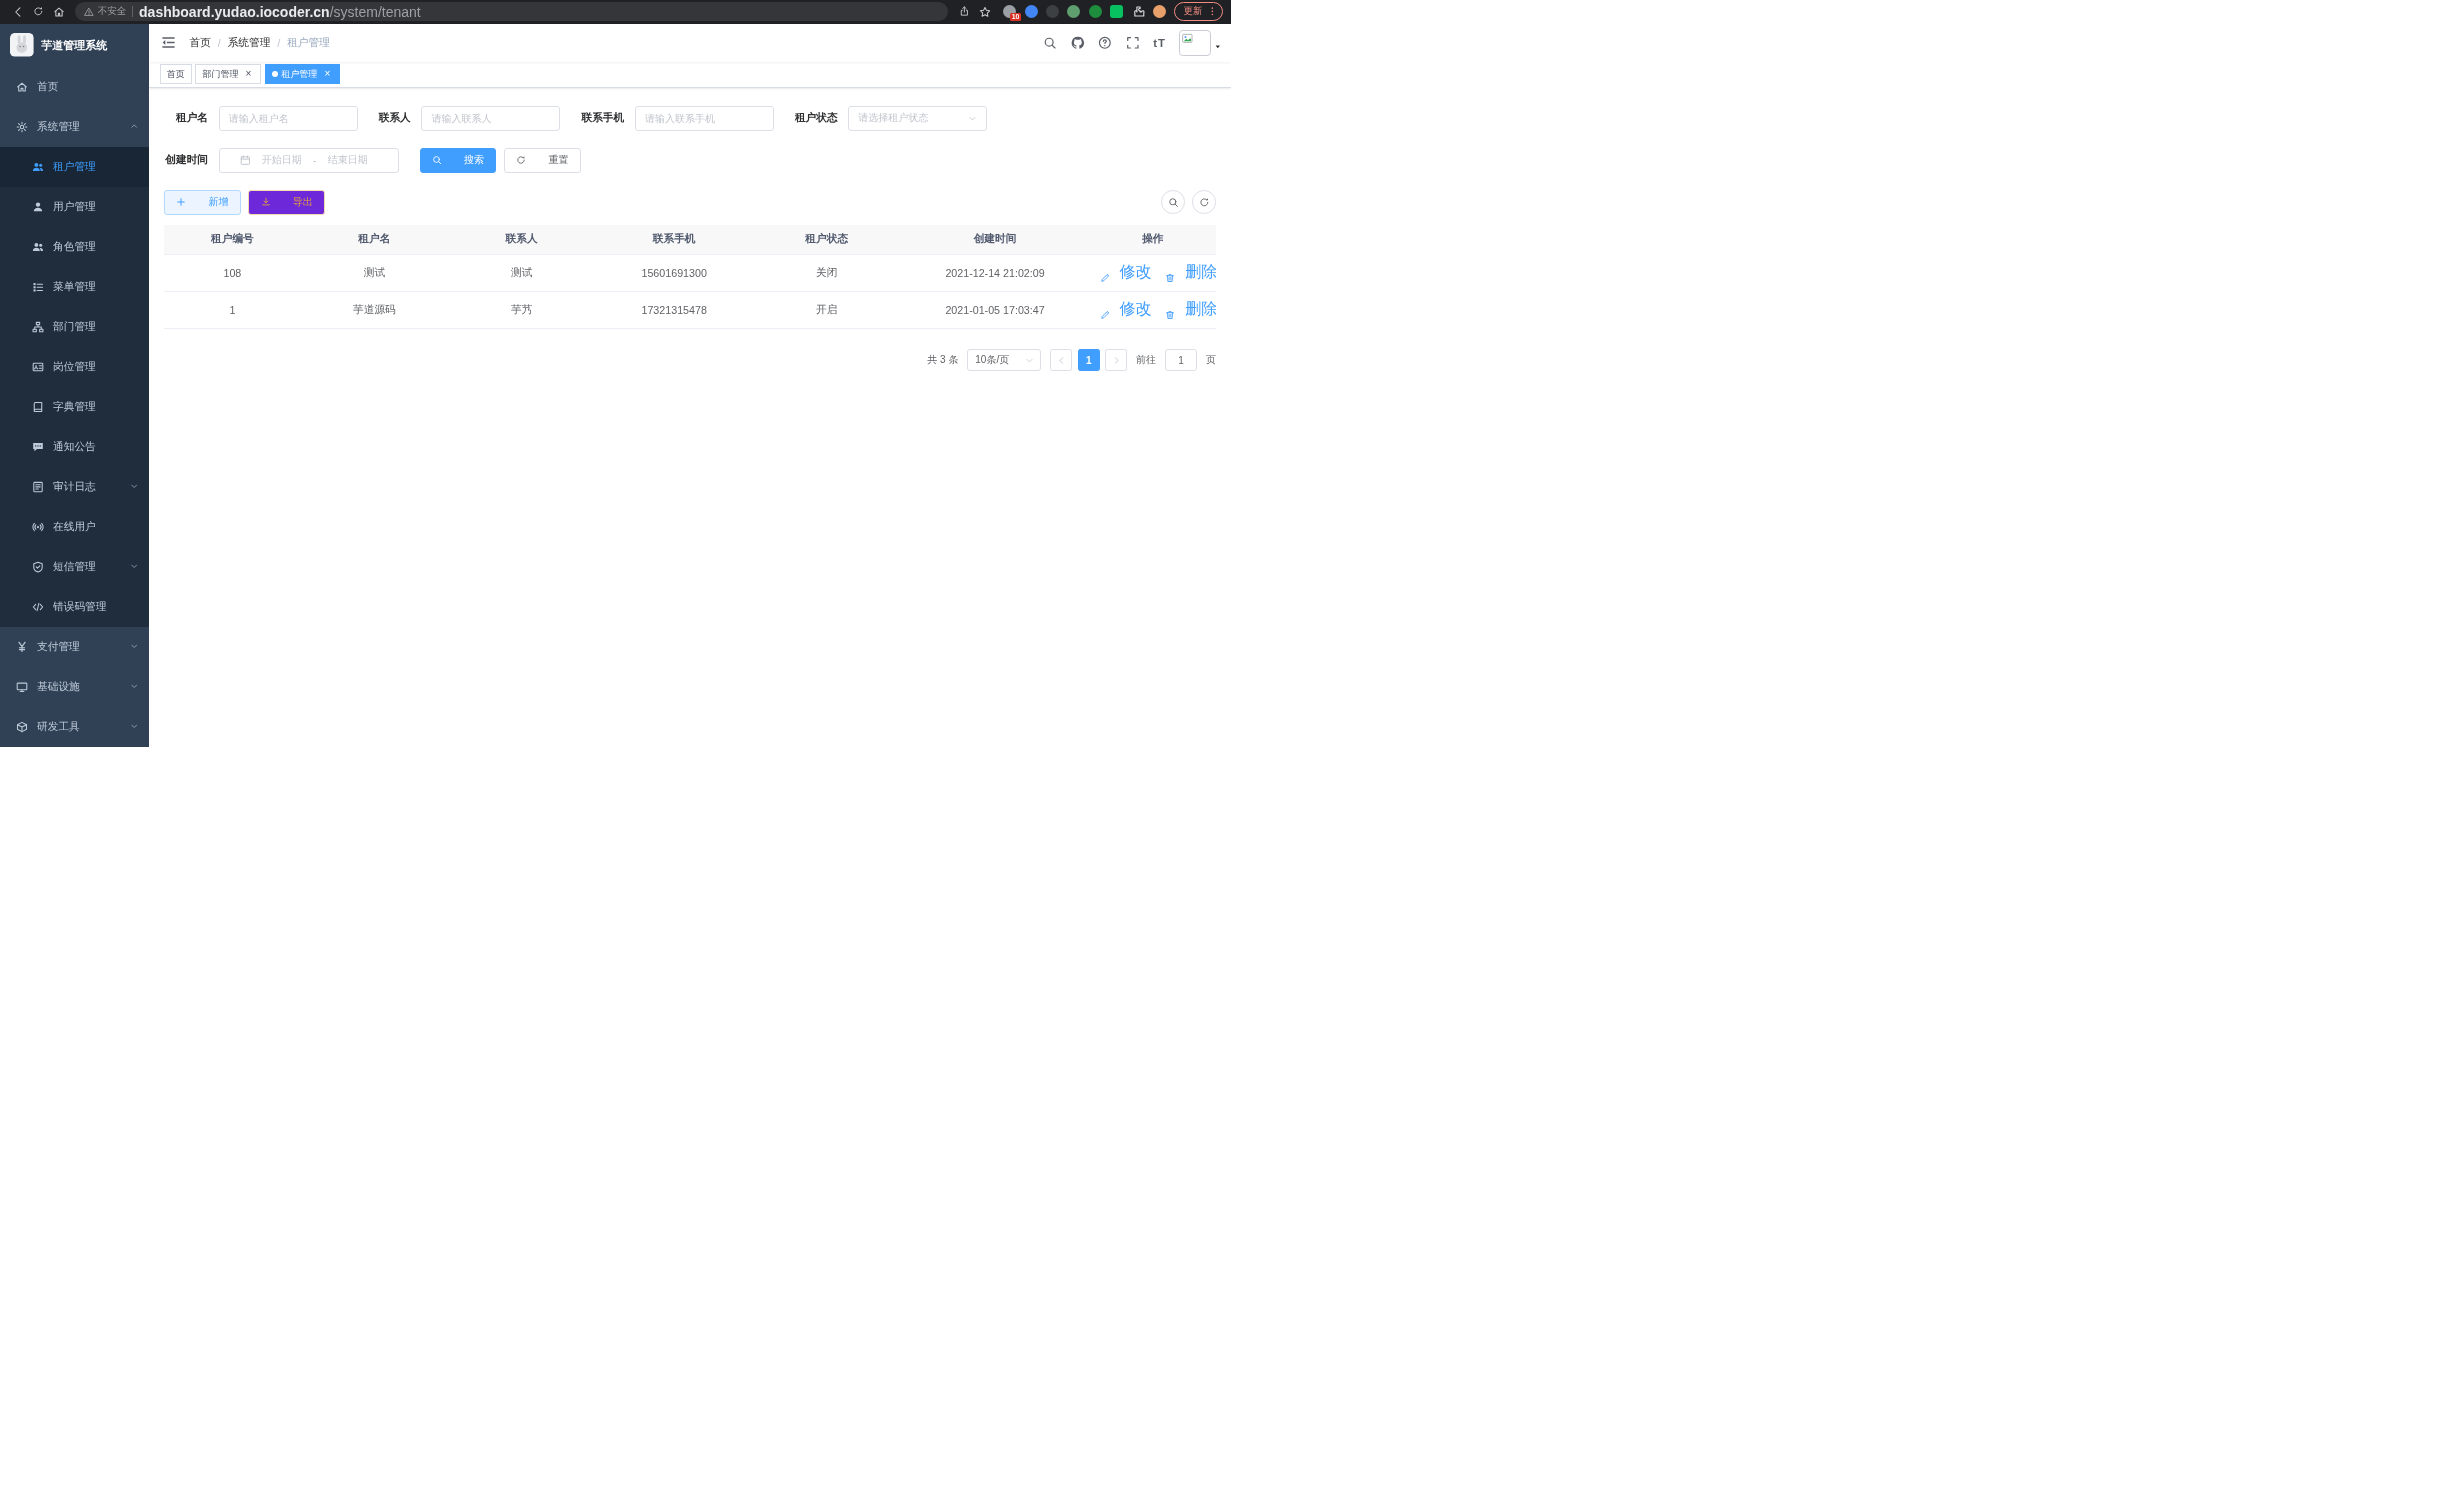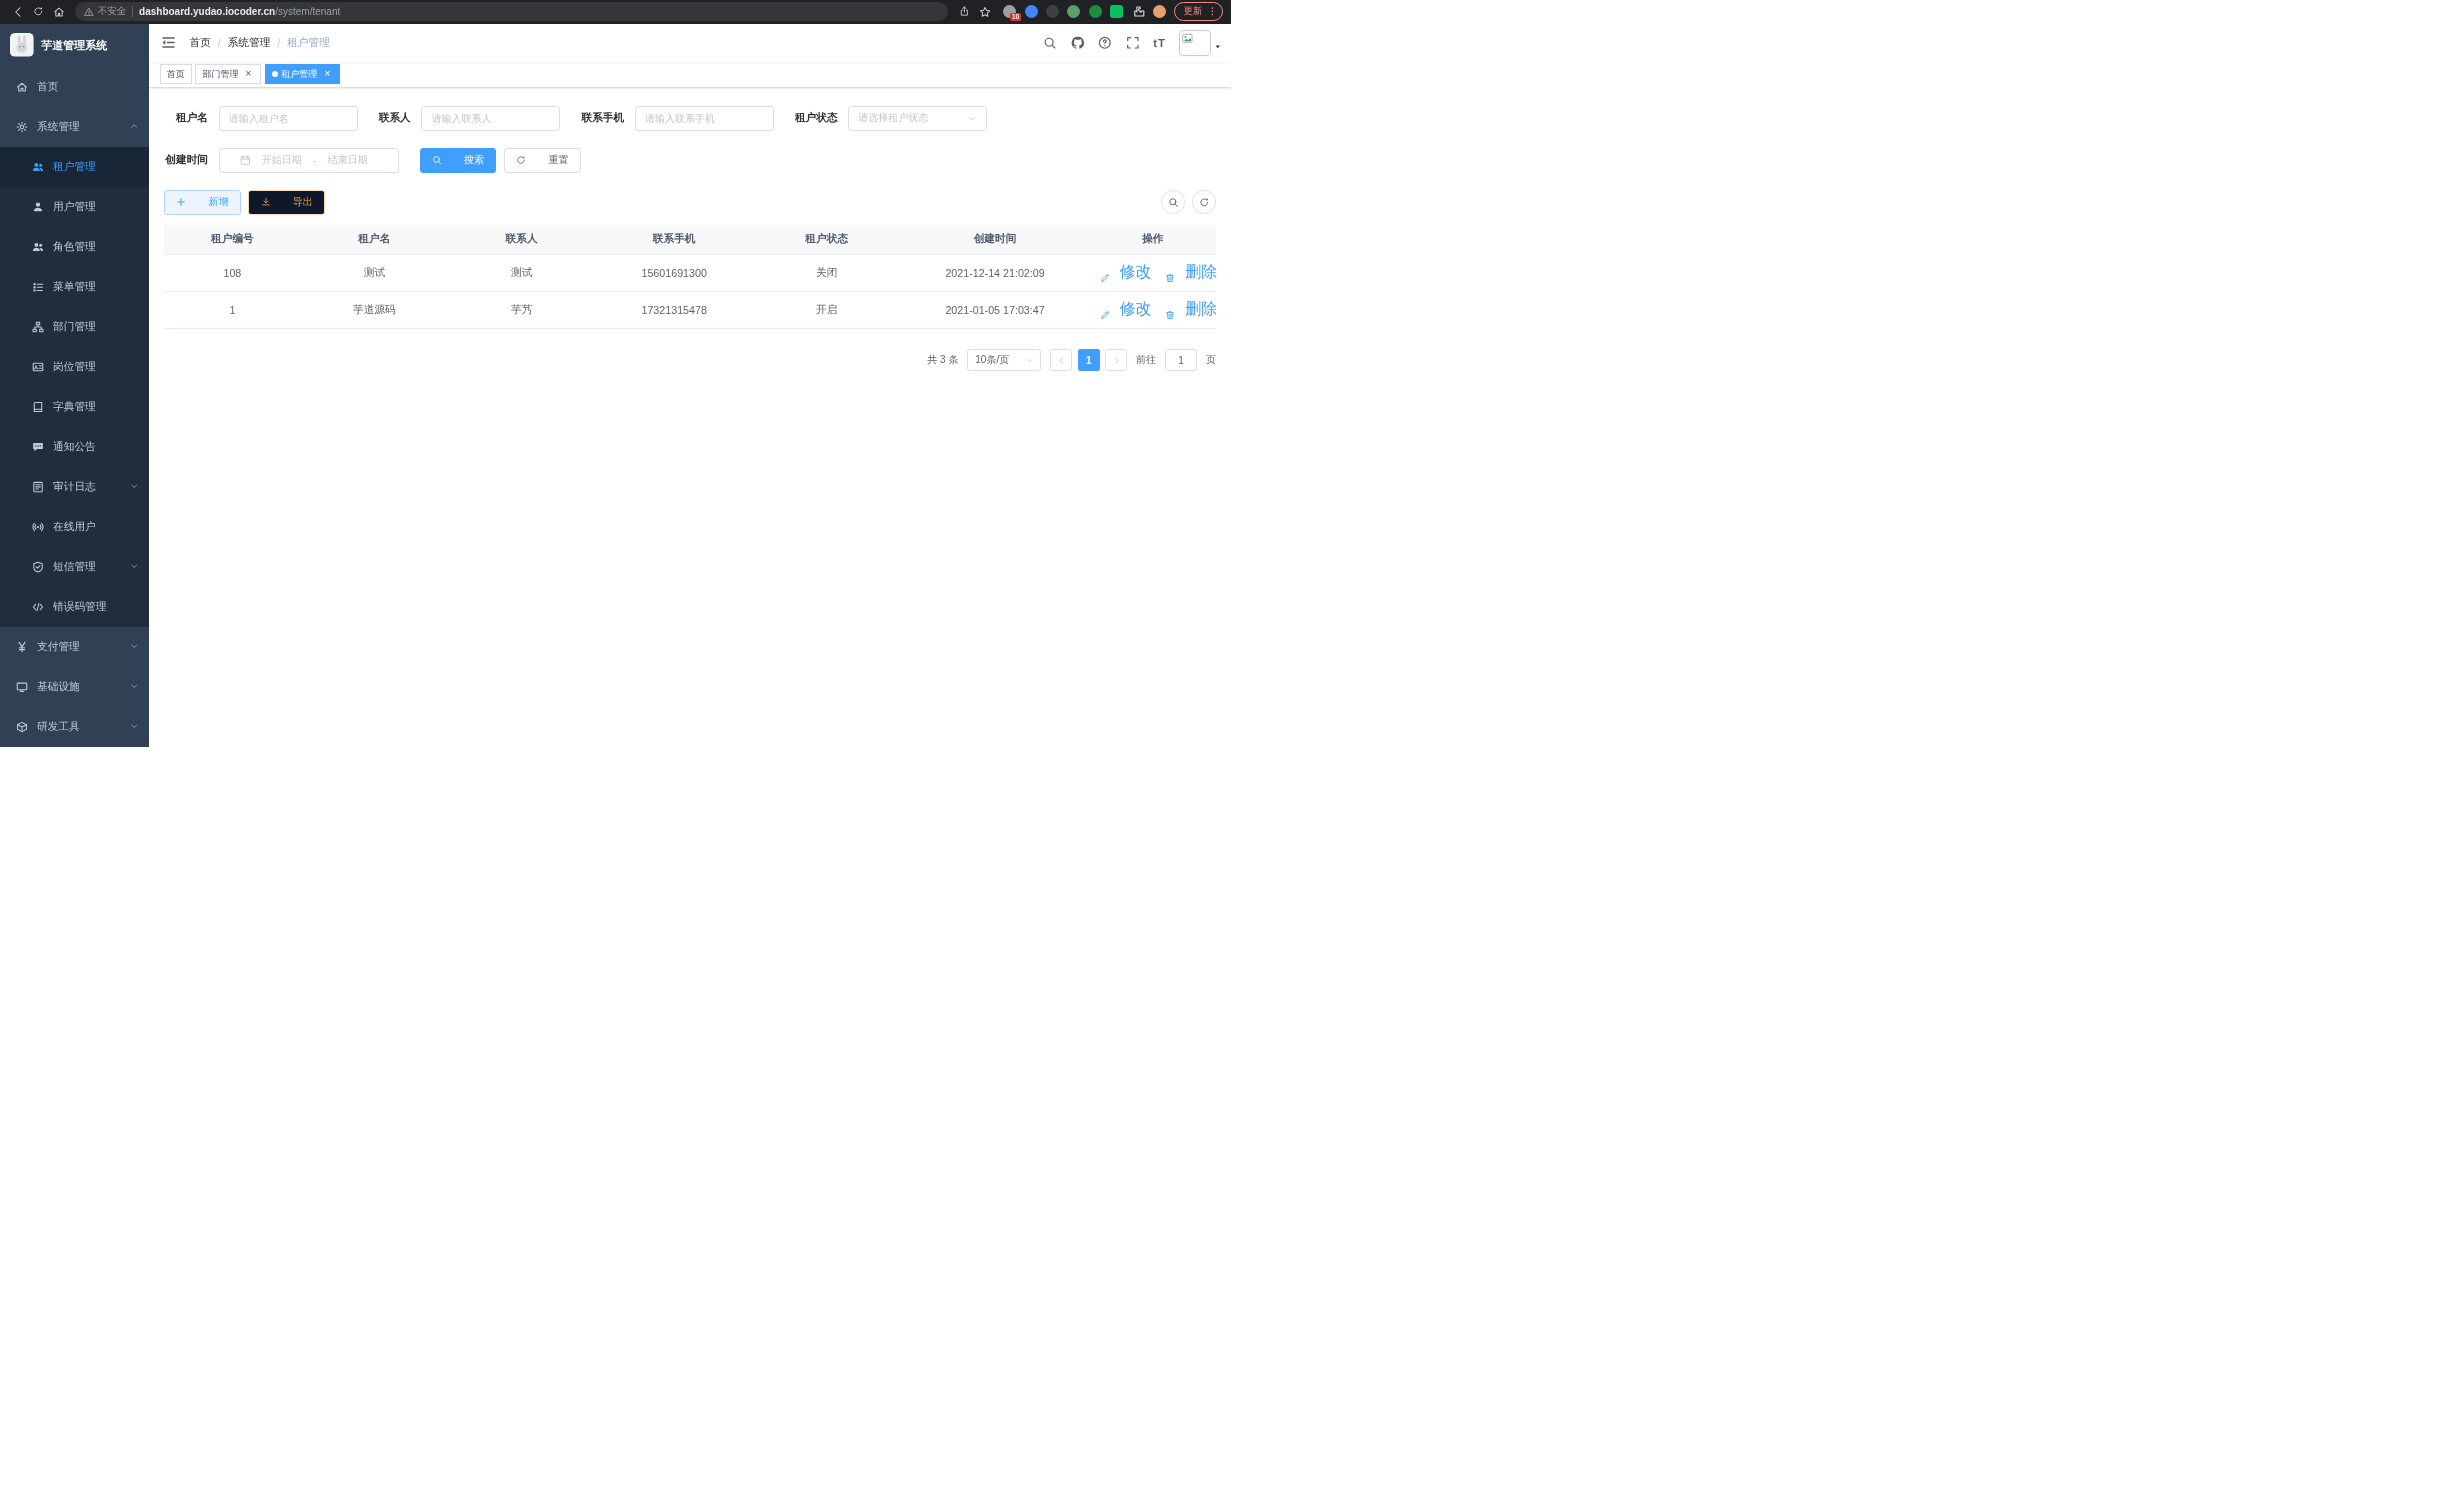--- a/index.html
+++ b/index.html
@@ -10,21 +10,21 @@
 [data-icon] svg{width:100%;height:100%;display:block}
 .i10{width:7.6px;height:7.6px}.i12{width:9px;height:9px}.i13{width:10px;height:10px}
 .i14{width:10.7px;height:10.7px}.i16{width:12px;height:12px}.i18{width:13.7px;height:13.7px}.i20{width:15px;height:15px}
 
 
 .browser{height:23.6px;background:#202124;display:flex;align-items:center;padding:0 7.6px;color:#c7cbd0;flex:none}
 .b-icon{width:20.6px;height:20.6px;border-radius:50%;display:flex;align-items:center;justify-content:center;flex:none;cursor:pointer}
 .omnibox{flex:1;min-width:0;height:19px;background:#35363a;border-radius:10px;display:flex;align-items:center;padding:0 8.4px;margin:0 6px;cursor:text}
 .sec-chip{display:flex;align-items:center;gap:4px;color:#9aa0a6;font-size:9.5px;flex:none}
 .chip-sep{width:0.8px;height:10.7px;background:#5f6368;margin:0 6px;flex:none}
-.url{font-size:10px;color:#9aa0a6;white-space:nowrap;overflow:hidden}
+.url{font-size:14px;color:#9aa0a6;white-space:nowrap;overflow:hidden}
 .url b{color:#e8eaed;font-weight:bold}
 .ext-area{display:flex;align-items:center;gap:8.4px;margin:0 7.6px}
 .ext{width:13px;height:13px;border-radius:50%;position:relative;flex:none;cursor:pointer}
 .ext.sq{border-radius:3px}
 .ext.puz{color:#dadce0}
 .badge{position:absolute;right:-4.6px;bottom:-3px;background:#d93025;color:#fff;font-size:6.9px;line-height:8.4px;padding:0 1.5px;border-radius:1.5px;font-weight:bold}
 .update-btn{display:flex;align-items:center;gap:4.6px;border:0.8px solid #f28b82;color:#f28b82;border-radius:10px;height:19px;padding:0 4.6px 0 9px;font-size:9.5px;flex:none;cursor:pointer}
 .update-btn .dots{color:#f28b82}
 
 
@@ -76,21 +76,21 @@
 .f-select{display:flex;align-items:center;justify-content:space-between;cursor:pointer}
 .f-select .ph{color:#c0c4cc}
 .sel-caret{color:#c0c4cc}
 .date-range{width:180px;height:25px;border:0.8px solid #dcdfe6;border-radius:3px;display:flex;align-items:center;padding:0 20px;font-size:10px;color:#c0c4cc;background:#fff;cursor:pointer}
 .date-range .cal{color:#c0c4cc;margin-right:1.5px}
 .d-ph{flex:1;text-align:center}
 .d-sep{color:#c0c4cc;padding:0 1.5px}
 .btn{height:25px;padding:0 11.4px;border-radius:3px;border:0.8px solid #dcdfe6;background:#fff;color:#606266;font-size:10px;display:inline-flex;align-items:center;gap:22px;cursor:pointer;margin-right:7.6px}
 .btn-primary{background:#409eff;border-color:#409eff;color:#fff}
 .plain-primary{background:#ecf5ff;border-color:#b3d8ff;color:#409eff}
-.plain-warning{background:#0f172a;border-color:#f5dab1;color:#e6a23c}
+.plain-warning{background:#6d28d9;border-color:#f5dab1;color:#e6a23c}
 .toolbar{display:flex;align-items:center;margin-bottom:10px}
 .toolbar-right{margin-left:auto;display:flex;align-items:center;gap:7.6px}
 .icon-circle{width:23.6px;height:23.6px;border:0.8px solid #dcdfe6;border-radius:50%;background:#fff;color:#606266;display:flex;align-items:center;justify-content:center;cursor:pointer}
 
 
 .data-table{width:100%;border-collapse:collapse;table-layout:fixed;font-size:10.7px}
 .data-table th{height:30px;background:#f8f8f9;color:#515a6e;font-weight:bold;text-align:center;border-bottom:0.8px solid #ebeef5;padding:0 4.6px;white-space:nowrap}
 .data-table td{height:37px;text-align:center;color:#606266;border-bottom:0.8px solid #ebeef5;padding:0 4.6px;white-space:nowrap;overflow:hidden}
 .data-table th:nth-child(1){width:13%}
 .data-table th:nth-child(2){width:14%}

